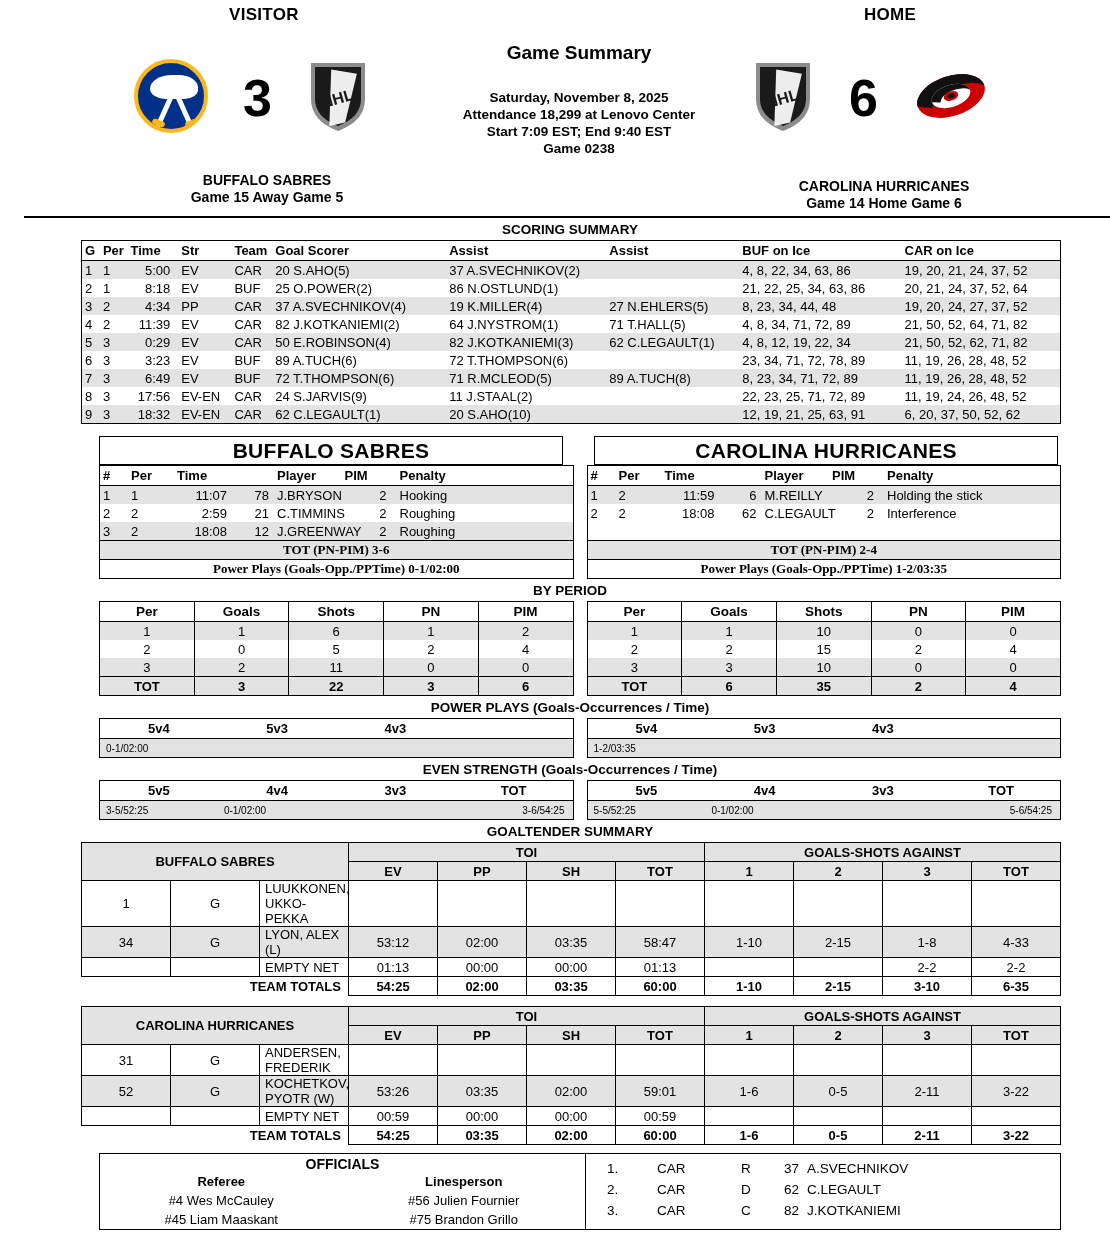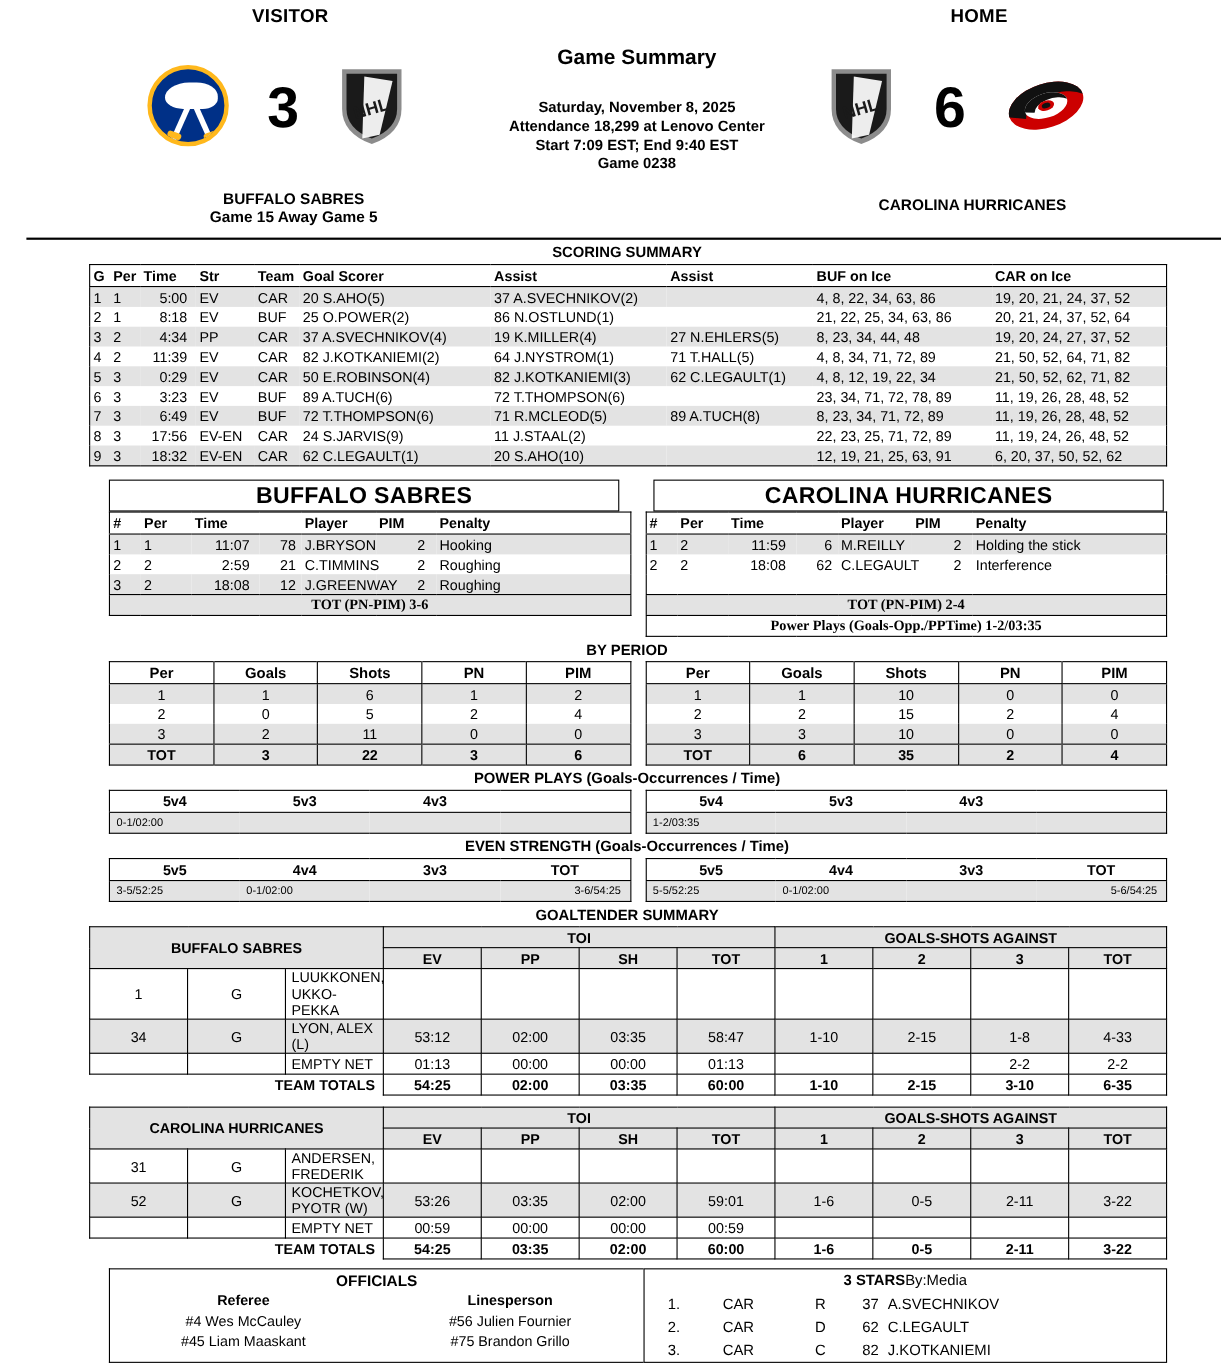--- a/index.html
+++ b/index.html
@@ -382,20 +382,21 @@
         </svg>
       </span>
     </div>
 
     <div class="teamname vis">
       <div>BUFFALO SABRES</div>
       <div>Game 15 Away Game 5</div>
     </div>
     <div class="teamname hom">
       <div>CAROLINA HURRICANES</div>
+      <div>Game 14 Home Game 6</div>
     </div>
 
     <div class="gamemeta">
       <div class="gs-title">Game Summary</div>
       <div class="meta-line">Saturday, November 8, 2025</div>
       <div class="meta-line">Attendance 18,299 at Lenovo Center</div>
       <div class="meta-line">Start 7:09 EST; End 9:40 EST</div>
       <div class="meta-line">Game 0238</div>
     </div>
 
@@ -574,20 +575,23 @@
             <td>3</td>
             <td>2</td>
             <td class="p-time">18:08</td>
             <td class="p-plynum">12</td>
             <td>J.GREENWAY</td>
             <td class="p-pim">2</td>
             <td>Roughing</td>
           </tr>
           <tr class="shade">
             <td class="pen-tot" colspan="7">TOT (PN-PIM) 3-6</td>
+          </tr>
+          <tr>
+            <td class="pen-pp" colspan="7">Power Plays (Goals-Opp./PPTime) 0-1/02:00</td>
           </tr>
         </tbody>
       </table>
     </div>
 
     <div class="col right">
       <table class="pen bx">
         <thead>
           <tr>
             <th class="p-num">#</th>
@@ -978,23 +982,20 @@
         <div class="off-col">
           <div class="role">Linesperson</div>
           <div>#56 Julien Fournier</div>
           <div>#75 Brandon Grillo</div>
 
         </div>
       </div>
     </div>
 
     <div class="stars-box">
-      <div class="stars-title">
-        <b>3 STARS</b><span>By:Media</span>
-      </div>
       <table class="stars">
         <tbody>
           <tr>
             <td class="st-rank">1.</td>
             <td class="st-team">CAR</td>
             <td class="st-pos">R</td>
             <td class="st-no">37</td>
             <td>A.SVECHNIKOV</td>
           </tr>
           <tr>

